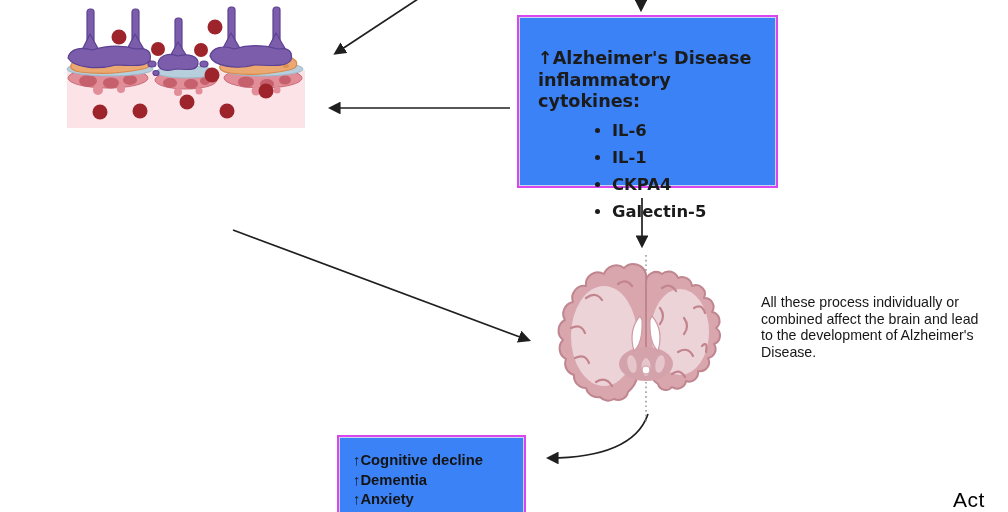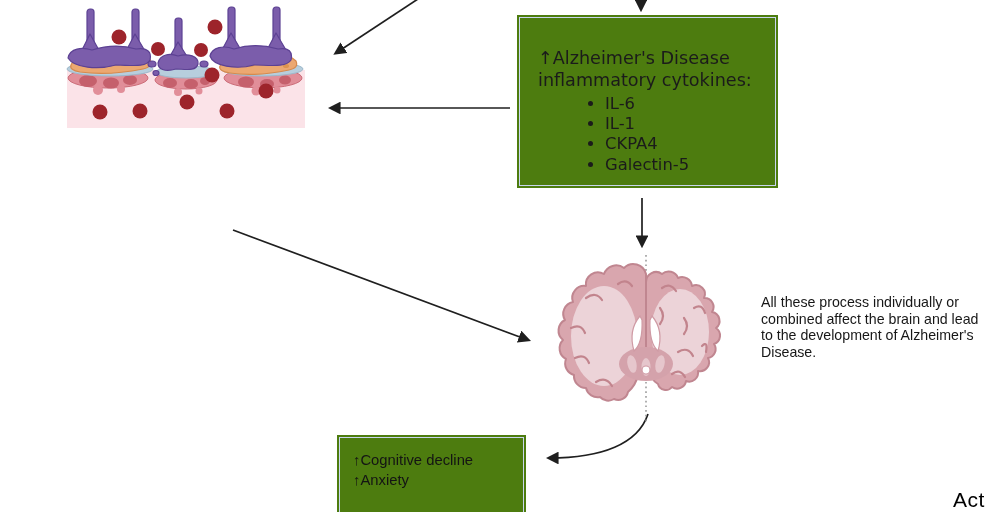--- a/index.html
+++ b/index.html
@@ -1,25 +1,25 @@
 <!DOCTYPE html>
 <html><head>
 <meta charset="utf-8">
 <style>
   html,body{margin:0;padding:0;background:#fff;}
   #canvas{position:relative;width:1008px;height:512px;background:#ffffff;overflow:hidden;
           font-family:"Liberation Sans",sans-serif;color:#161616;}
   .abs{position:absolute;}
   .caption{font-size:14.2px;line-height:16.6px;white-space:pre-line;color:#171717;}
-  .bluebox{background:#4d7c0f;border:2px solid #4d7c0f;box-shadow:inset 0 0 0 1px #c9d6ef;box-sizing:border-box;}
+  .bluebox{background:#3b82f6;border:2px solid #d946ef;box-shadow:inset 0 0 0 1px #c9d6ef;box-sizing:border-box;font-weight:bold;}
   #cytokine-box{left:517px;top:15px;width:261px;height:173px;padding:31px 10px 0 19px;
                 font-family:"DejaVu Sans",sans-serif;}
   #cytokine-title{font-size:17.6px;line-height:21.5px;white-space:pre-line;color:#1b1b1b;}
   #cytokine-list{margin:3px 0 0 0;padding-left:66px;font-size:16.4px;line-height:19.2px;color:#1b1b1b;}
-  #cytokine-list li{margin:1px;padding:0;}
+  #cytokine-list li{margin:8px;padding:0;}
   #outcomes-box{left:337px;top:399px;width:189px;height:106px;padding:14px 0 0 14px;margin-top:36px;}
   .outcome-line{font-size:14.8px;line-height:19.6px;color:#141414;}
   #brain-caption{left:761px;top:294px;width:252px;}
   #bbb-caption{left:2px;top:134px;width:380px;}
   #watermark{left:953px;top:488px;font-size:21px;color:#000000;letter-spacing:.5px;}
   svg{display:block;}
 </style>
 </head>
 <body>
 
@@ -177,18 +177,19 @@
     </g>
   </svg>
 
   <div class="abs caption" id="brain-caption">All these process individually or
 combined affect the brain and lead
 to the development of Alzheimer's
 Disease.</div>
 
   <div class="abs bluebox" id="outcomes-box">
     <div class="outcome-line">↑Cognitive decline</div>
+    <div class="outcome-line">↑Dementia</div>
     <div class="outcome-line">↑Anxiety</div>
   </div>
 
   <div class="abs" id="watermark">Act</div>
 
 </div>
 
 </body></html>

